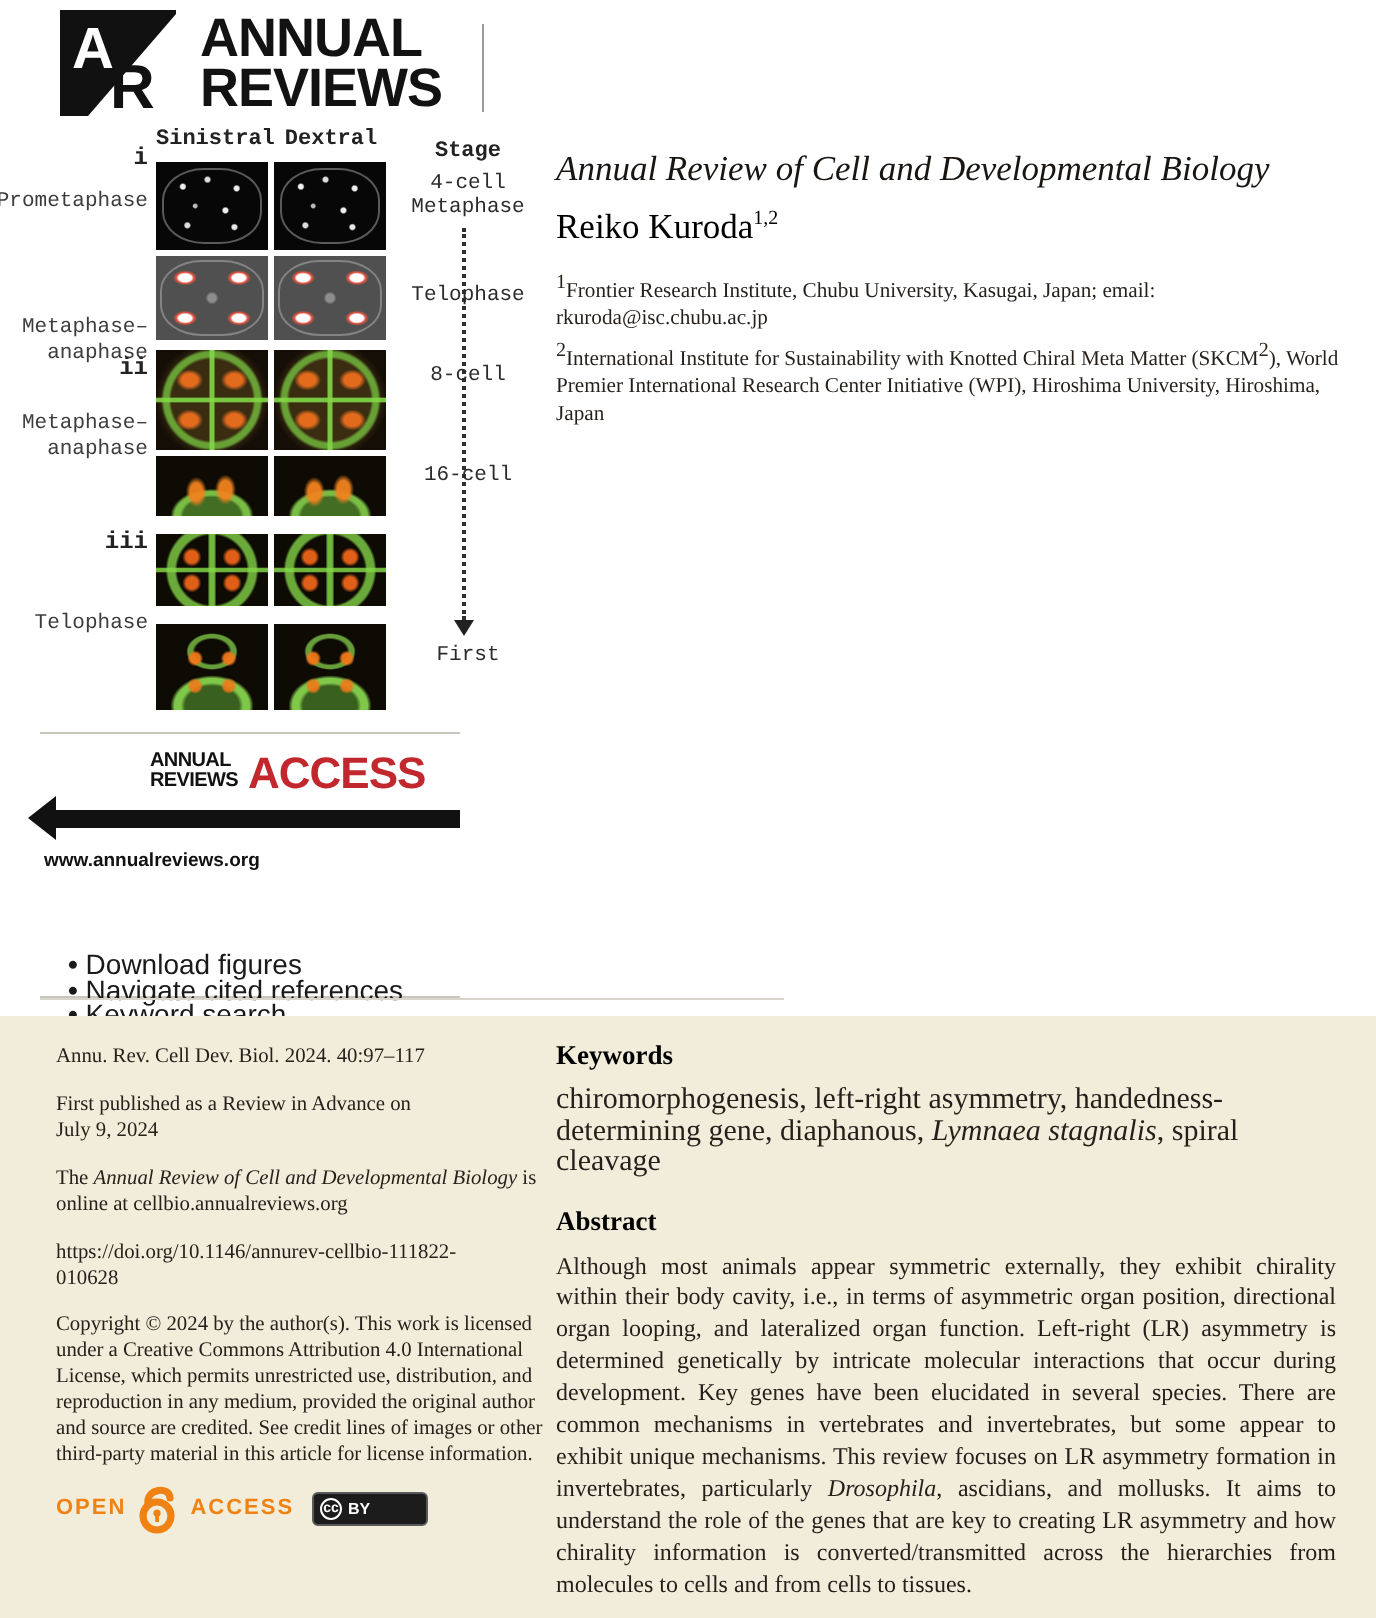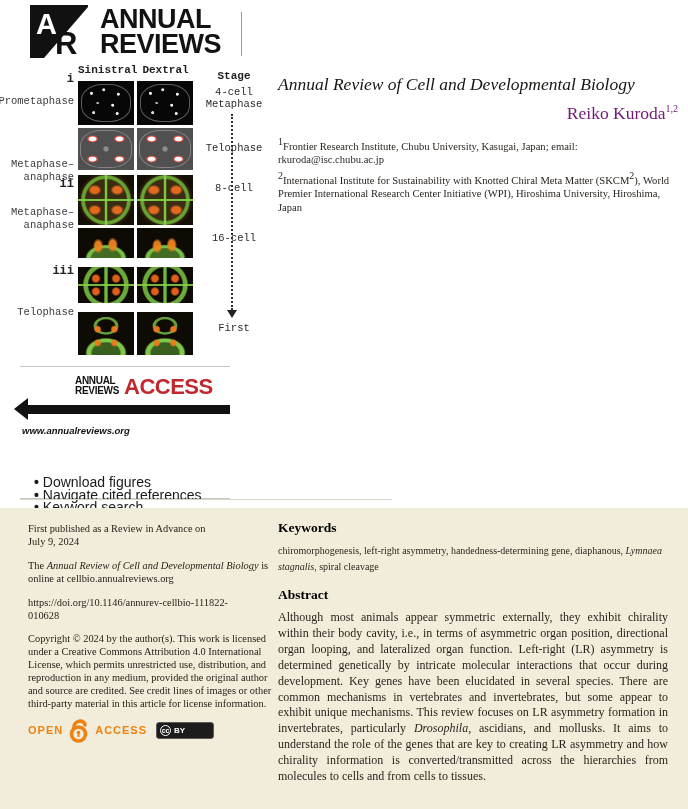--- a/index.html
+++ b/index.html
@@ -79,30 +79,30 @@
              border-top:1px solid #c9c7bd; border-bottom:1px solid #c9c7bd;
              font-family:"Liberation Sans", sans-serif; }
   .connect-brand { position:absolute; left:55px; top:9px; font-weight:bold; font-size:10px;
                    line-height:0.95; letter-spacing:-0.3px; color:#111; }
   .connect-word { position:absolute; left:104px; top:7px; font-weight:bold; font-size:22px;
                   letter-spacing:-0.5px; color:#C1272D; }
   .connect-arrow { position:absolute; left:-6px; top:31px; width:216px; height:22px; }
   .connect-arrow .head { position:absolute; left:0; top:0; width:0; height:0;
         border-top:11px solid transparent; border-bottom:11px solid transparent; border-right:14px solid #111; }
   .connect-arrow .shaft { position:absolute; left:12px; top:7px; right:0; height:9px; background:#111; }
-  .connect-url { position:absolute; left:2px; top:58px; font-weight:bold; font-size:9.5px; color:#111;font-style:italic; }
+  .connect-url { position:absolute; left:2px; top:58px; font-weight:bold; font-size:9.5px; color:#111; }
   .connect-bullets { position:absolute; left:14px; top:73px; list-style:none; font-size:14px; line-height:12.6px; color:#1a1a1a;margin-top:36px; }
   .connect-bullets li::before { content:"• "; font-weight:bold; }
   .long-rule { position:absolute; left:20px; top:499px; width:372px; height:1px; background:#d8d5cb; }
 
   
   .title-block { position:absolute; left:278px; top:74px; width:400px; }
   .journal { font-style:italic; font-size:17.5px; color:#181512; margin-bottom:8px; }
   .art-title { font-size:28px; line-height:37px; color:#8d8d8d; letter-spacing:0.2px; margin-bottom:21px; width:398px; }
-  .author { font-size:17.5px; color:#701a75; margin-bottom:11px;text-align:right; }
+  .author { font-size:17.5px; color:#000000; margin-bottom:11px; }
   .author sup, .affil sup { font-size:10px; }
   .affils { width:392px; font-size:10.6px; line-height:13.4px; color:#241f1a; }
   .affil1 { margin-bottom:3px; }
 
   
   .panel { position:absolute; left:0; top:508px; width:688px; height:301px; background:#F2EDDA; }
   .meta-col { position:absolute; left:28px; top:14px; width:252px; font-size:10.4px; line-height:13px; color:#26211b; }
   .meta-col p { margin-bottom:11px; }
   .meta-col .copyright { line-height:12.9px; margin-bottom:7px; }
   .oa-row { display:flex; align-items:center; gap:4px; margin-top:3px; }
@@ -110,21 +110,21 @@
              letter-spacing:1px; color:#EF8212; }
   .cc-badge { display:inline-flex; align-items:center; gap:3px; background:#1c1c1c; border:1px solid #5a5a5a;
               border-radius:3px; padding:1px 28px 1px 3px; margin-left:5px; }
   .cc-circle { display:inline-block; width:11px; height:11px; border:1px solid #fff; border-radius:50%;
                color:#fff; font-family:"Liberation Sans", sans-serif; font-size:7px; line-height:10px;
                text-align:center; font-weight:bold; }
   .cc-by { color:#fff; font-family:"Liberation Sans", sans-serif; font-size:8px; font-weight:bold; }
 
   .content-col { position:absolute; left:278px; top:12px; width:390px; }
   .sec-head { font-size:13.5px; font-weight:bold; color:#000000; margin-bottom:7px; }
-  .keywords { font-size:10px; line-height:15.5px; margin-bottom:13px; }
+  .keywords { font-size:15px; line-height:15.5px; margin-bottom:13px; }
   .abstract { font-size:12px; line-height:15.9px; text-align:justify; }
 </style>
 </head>
 <body>
 
 <div class="page">
 
   <div class="masthead">
     <svg class="ar-logo" width="58" height="53" viewBox="0 0 58 53">
       <rect width="58" height="53" fill="#111"></rect>
@@ -202,20 +202,21 @@
     <div class="journal">Annual Review of Cell and Developmental Biology</div>
     <div class="author"><span>Reiko Kuroda</span><sup>1,2</sup></div>
     <div class="affils">
       <div class="affil affil1"><sup>1</sup><span>Frontier Research Institute, Chubu University, Kasugai, Japan; email: rkuroda@isc.chubu.ac.jp</span></div>
       <div class="affil"><sup>2</sup><span>International Institute for Sustainability with Knotted Chiral Meta Matter (SKCM</span><sup>2</sup><span>), World Premier International Research Center Initiative (WPI), Hiroshima University, Hiroshima, Japan</span></div>
     </div>
   </div>
 
   <div class="panel">
     <div class="meta-col">
+      <p>Annu. Rev. Cell Dev. Biol. 2024. 40:97–117</p>
       <p><span>First published as a Review in Advance on</span><br><span>July 9, 2024</span></p>
       <p><span>The </span><i>Annual Review of Cell and Developmental Biology</i><span> is online at cellbio.annualreviews.org</span></p>
       <p><span>https://doi.org/10.1146/annurev-cellbio-111822-</span><br><span>010628</span></p>
       <p class="copyright">Copyright © 2024 by the author(s). This work is licensed under a Creative Commons Attribution 4.0 International License, which permits unrestricted use, distribution, and reproduction in any medium, provided the original author and source are credited. See credit lines of images or other third-party material in this article for license information.</p>
       <div class="oa-row">
         <span class="oa-word">OPEN</span>
         <svg width="24" height="26" viewBox="0 0 24 26">
           <path d="M7 11 C 6 3, 18 2, 18 8" fill="none" stroke="#EF8212" stroke-width="3.6" stroke-linecap="round"></path>
           <circle cx="11.5" cy="17" r="7" fill="none" stroke="#EF8212" stroke-width="3.6"></circle>
           <circle cx="11.5" cy="15.6" r="1.8" fill="#EF8212"></circle>

